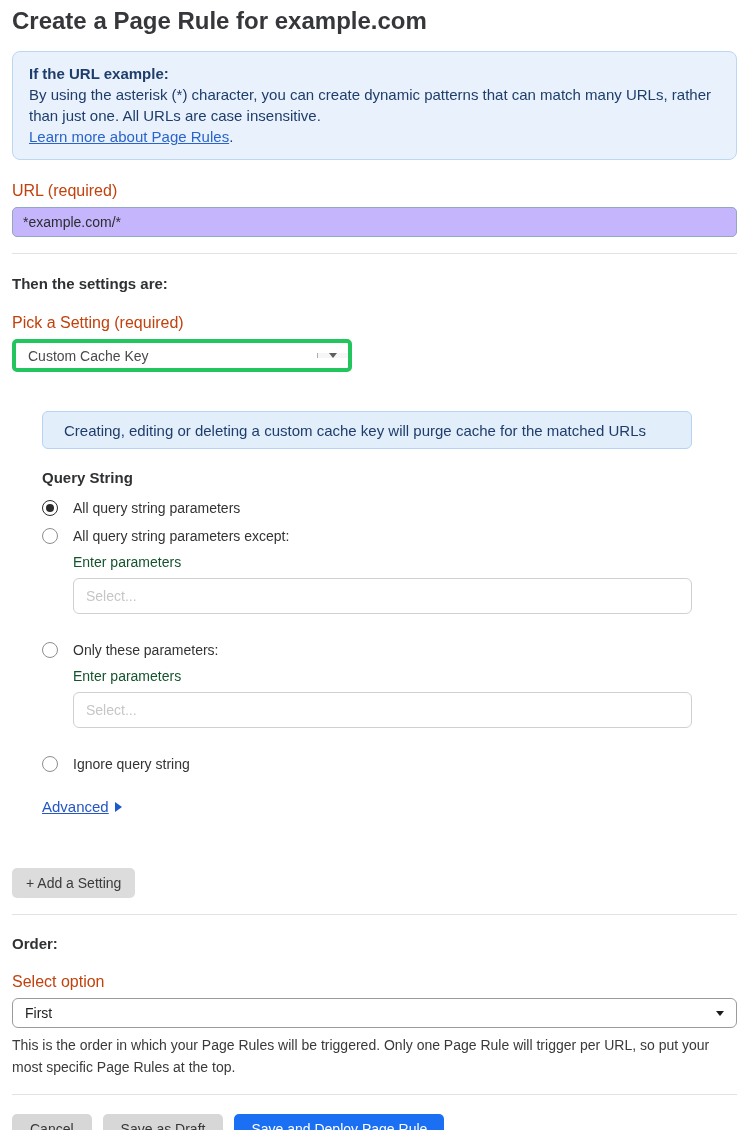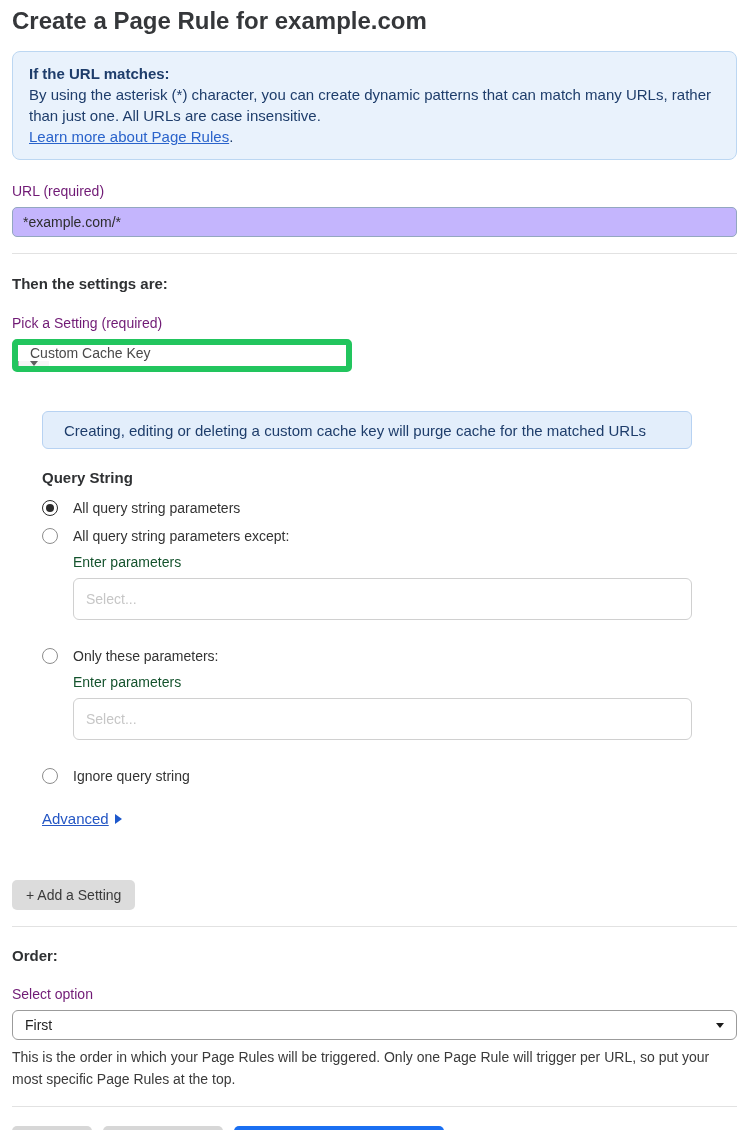--- a/index.html
+++ b/index.html
@@ -18,43 +18,43 @@
   .info-box {
     margin-top:18px; background:#e9f2fc; border:1px solid #bcd7f2;
     border-radius:8px; padding:11px 16px 12px; color:#1e3d6b;
     font-size:15px; line-height:21px;
   }
   .info-box .ib-heading { font-weight:bold; }
   .info-box .ib-body { max-width:692px; }
   .info-box a.ib-link { color:#2a63cb; text-decoration:underline; cursor:pointer; }
 
   
-  .field-label { font-size:14px; color:#701a75; line-height:16px; }
+  .field-label { font-size:16px; color:#c2410c; line-height:16px; }
   .lbl-url { margin-top:23px; }
 
   
   .url-input {
     margin-top:8px; width:725px; height:30px;
     background:#c4b5fd; border:1px solid #93a7c0; border-radius:5px;
     padding:0 10px; font-size:14px; color:#2d2d2d;
     font-family:"Liberation Sans", sans-serif; outline:none;
   }
   .example-text { margin-top:6px; font-size:13.5px; color:#3d3f42; line-height:16px; }
 
   hr.divider { border:none; border-top:1px solid #e2e2e2; margin:16px 0 0; }
 
   .section-heading { font-size:15px; font-weight:bold; color:#2f3133; line-height:17px; }
   .h-then { margin-top:21px; }
   .lbl-pick { margin-top:23px; }
 
   
   .setting-select {
     margin-top:8px; width:340px; height:33px;
-    border:6px solid #22c55e; border-radius:5px; background:#fff;
-    display:flex; align-items:flex-start; cursor:pointer; overflow:hidden;flex-direction:column;
+    border:4px solid #22c55e; border-radius:5px; background:#fff;
+    display:flex; align-items:center; cursor:pointer; overflow:hidden;
   }
   .setting-select .sel-text { flex:1; display:flex; align-items:center; padding:0 12px; font-size:14px; color:#4a4a4a; }
   .setting-select .sel-arrow-seg {
     width:31px; border-left:1px solid #aeaeae; background:#f6f6f6;
     display:flex; align-items:center; justify-content:center;
   }
   .tri-down { width:0; height:0; border-left:4.5px solid transparent; border-right:4.5px solid transparent; border-top:5px solid #5f5f5f; }
 
   
   .cache-notice {
@@ -75,21 +75,21 @@
   .radio-row.checked .radio-circle { border-color:#2b2b2b; }
   .radio-row.checked .radio-circle::after {
     content:""; position:absolute; left:3px; top:3px; width:8px; height:8px;
     border-radius:50%; background:#2b2b2b;
   }
   .radio-label { font-size:14px; color:#333; line-height:16px; }
   .r1 { margin-top:14px; } .r2 { margin-top:12px; } .r3 { margin-top:28px; } .r4 { margin-top:28px; }
 
   .sub-label { margin:10px 0 0 61px; font-size:14px; color:#14532d; line-height:16px; }
   .param-input {
-    margin:8px 0 0 61px; width:619px; height:42px;
+    margin:8px 0 0 61px; width:619px; height:36px;
     border:1px solid #d0d0d0; border-radius:6px; background:#fff;
     padding:0 12px; font-size:14px; color:#333;
     font-family:"Liberation Sans", sans-serif; outline:none;
   }
   .param-input::placeholder { color:#c6c6c6; }
 
   
   .advanced-link { margin:26px 0 0 30px; display:inline-flex; align-items:center; cursor:pointer; }
   .advanced-link .adv-text { font-size:15px; color:#2456c4; text-decoration:underline; line-height:18px; }
   .tri-right { width:0; height:0; border-top:5px solid transparent; border-bottom:5px solid transparent; border-left:7px solid #1d58cc; margin-left:6px; }
@@ -125,21 +125,21 @@
   .btn-blue { background:#1a6ff2; color:#fff; padding:0 17px; }
 </style>
 </head>
 <body>
 
 <div class="page">
 
   <h1 class="page-title">Create a Page Rule for example.com</h1>
 
   <div class="info-box">
-    <div class="ib-heading">If the URL matches:</div>
+    <div class="ib-heading">If the URL example:</div>
     <div class="ib-body">By using the asterisk (*) character, you can create dynamic patterns that can match many URLs, rather than just one. All URLs are case insensitive.</div>
     <div><a class="ib-link">Learn more about Page Rules</a><span>.</span></div>
   </div>
 
   <div class="field-label lbl-url">URL (required)</div>
   <input class="url-input" type="text" value="*example.com/*" style="">
 
   <hr class="divider">
 
   <div class="section-heading h-then">Then the settings are:</div>

